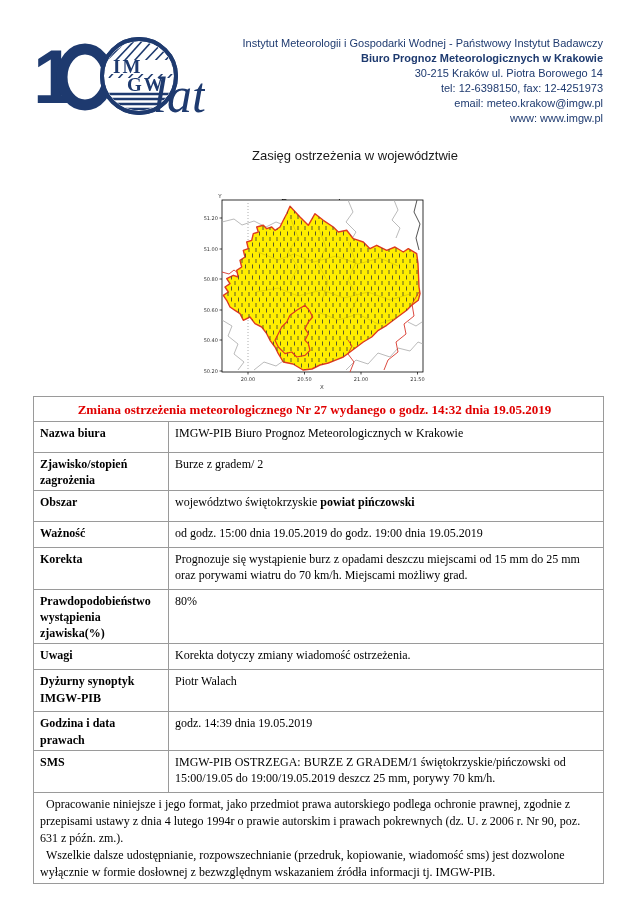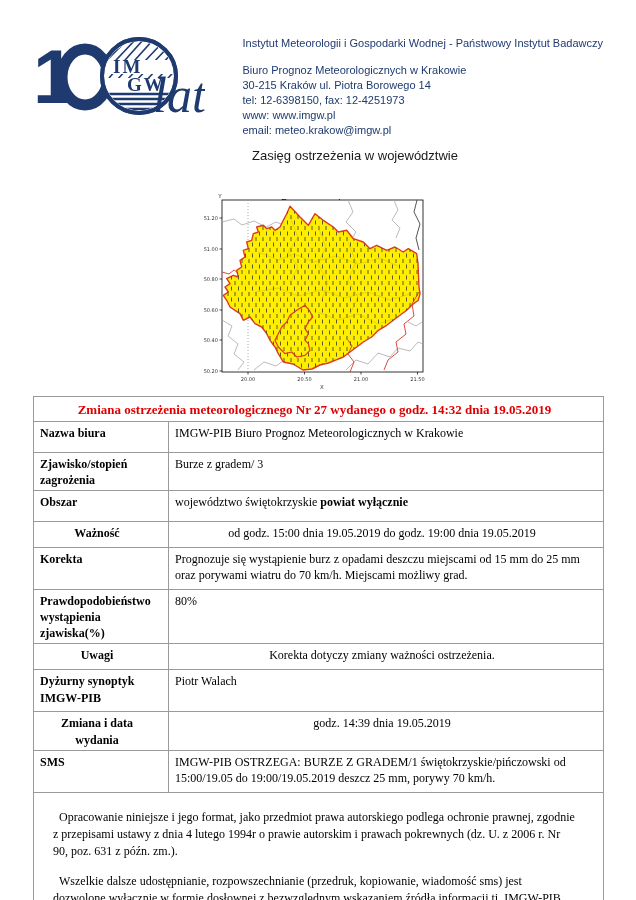--- a/index.html
+++ b/index.html
@@ -5,24 +5,24 @@
   html,body{margin:0;padding:0;background:#e8e8e8;}
   .page{
     position:relative;width:636px;height:900px;background:#ffffff;
     margin:0 auto;overflow:hidden;
     font-family:"Liberation Serif", serif;color:#000;
   }
   
   .header{position:absolute;top:36px;left:35px;right:33px;display:flex;justify-content:space-between;align-items:flex-start;}
   .logo-wrap{width:170px;height:82px;}
   .head-text{
-    text-align:left;font-family:"Liberation Sans", sans-serif;
+    text-align:right;font-family:"Liberation Sans", sans-serif;
     font-size:11px;line-height:15px;color:#1e3a6f;
   }
-  .head-text .bold{font-weight:normal;margin-top:12px;}
+  .head-text .bold{font-weight:bold;}
   
   .section-title{
     position:absolute;top:148px;left:0;width:100%;text-align:center;
     font-family:"Liberation Sans", sans-serif;font-size:13px;color:#1a1a1a;padding-left:37px;
   }
   .map-caption{
     position:absolute;top:197px;left:0;width:100%;text-align:center;
     font-family:"Liberation Sans", sans-serif;font-size:10.5px;color:#1a1a1a;
   }
   .map-svg{position:absolute;top:192px;left:198px;}
@@ -36,25 +36,25 @@
     border:1px solid #9a9a9a;vertical-align:top;
     padding:3px 14px 2px 6px;overflow:hidden;
   }
   .warn-table .col-label{width:135px;}
   .warn-table .col-value{width:435px;}
   .title-cell{
     text-align:center;color:#e00000;font-weight:bold;font-size:13px;
     padding-top:4px !important;
   }
   td.lbl{font-weight:bold;margin-top:44px;}
-  tr.h-s td{height:20px;text-align:center;}
+  tr.h-s td{height:20px;}
   tr.h-m td{height:25px;}
   tr.h-l td{height:36px;}
   tr.h-xl td{height:44px;}
-  .footer-cell p{margin:13px;text-indent:6px;line-height:1.42;font-size:12px;}
+  .footer-cell p{margin:0;text-indent:6px;line-height:1.42;font-size:12px;}
   
   .tick{font-family:"DejaVu Sans", sans-serif;font-size:5px;fill:#333;}
   .axlab{font-family:"DejaVu Sans", sans-serif;font-size:5.5px;fill:#333;}
 </style>
 </head>
 <body>
 
 <div class="page">
 
   <div class="header">
@@ -100,22 +100,22 @@
         <circle cx="104" cy="40" r="37" fill="none" stroke="#1e3a6f" stroke-width="4"></circle>
 
         <text x="118" y="76" font-family="Liberation Serif, serif" font-style="italic" font-size="50" fill="#1e3a6f">lat</text>
       </svg>
     </div>
     <div class="head-text">
       <div>Instytut Meteorologii i Gospodarki Wodnej - Państwowy Instytut Badawczy</div>
       <div class="bold">Biuro Prognoz Meteorologicznych w Krakowie</div>
       <div>30-215 Kraków ul. Piotra Borowego 14</div>
       <div>tel: 12-6398150, fax: 12-4251973</div>
+      <div>email: meteo.krakow@imgw.pl</div>
       <div>www: www.imgw.pl</div>
-      <div>email: meteo.krakow@imgw.pl</div>
     </div>
   </div>
 
   <div class="section-title">Zasięg ostrzeżenia w województwie</div>
   <div class="map-caption">Burze z gradem</div>
 
   <svg class="map-svg" width="240" height="200" viewBox="0 0 240 200">
     <defs>
       <pattern id="hatchDash" width="7" height="11" patternUnits="userSpaceOnUse">
         <line x1="2" y1="1" x2="2" y2="5" stroke="#4a4a30" stroke-width="0.9"></line>
@@ -202,48 +202,48 @@
     <tbody>
         <tr>
       <td colspan="2" class="title-cell">Zmiana ostrzeżenia meteorologicznego Nr 27 wydanego o godz. 14:32 dnia 19.05.2019</td>
     </tr>
     <tr class="h-m">
       <td class="lbl">Nazwa biura</td>
       <td>IMGW-PIB Biuro Prognoz Meteorologicznych w Krakowie</td>
     </tr>
     <tr class="h-m">
       <td class="lbl">Zjawisko/stopień zagrożenia</td>
-      <td>Burze z gradem/ 3</td>
+      <td>Burze z gradem/ 2</td>
     </tr>
     <tr class="h-m">
       <td class="lbl">Obszar</td>
-      <td><span>województwo świętokrzyskie </span><b>powiat wyłącznie</b></td>
+      <td><span>województwo świętokrzyskie </span><b>powiat pińczowski</b></td>
     </tr>
     <tr class="h-s">
       <td class="lbl">Ważność</td>
       <td>od godz. 15:00 dnia 19.05.2019 do godz. 19:00 dnia 19.05.2019</td>
     </tr>
     <tr class="h-l">
       <td class="lbl">Korekta</td>
       <td>Prognozuje się wystąpienie burz z opadami deszczu miejscami od 15 mm do 25 mm oraz porywami wiatru do 70 km/h. Miejscami możliwy grad.</td>
     </tr>
     <tr class="h-xl">
       <td class="lbl">Prawdopodobieństwo wystąpienia zjawiska(%)</td>
       <td>80%</td>
     </tr>
     <tr class="h-s">
       <td class="lbl">Uwagi</td>
-      <td>Korekta dotyczy zmiany ważności ostrzeżenia.</td>
+      <td>Korekta dotyczy zmiany wiadomość ostrzeżenia.</td>
     </tr>
     <tr class="h-l">
       <td class="lbl">Dyżurny synoptyk IMGW-PIB</td>
       <td>Piotr Walach</td>
     </tr>
     <tr class="h-s">
-      <td class="lbl">Zmiana i data wydania</td>
+      <td class="lbl">Godzina i data prawach</td>
       <td>godz. 14:39 dnia 19.05.2019</td>
     </tr>
     <tr class="h-l">
       <td class="lbl">SMS</td>
       <td>IMGW-PIB OSTRZEGA: BURZE Z GRADEM/1 świętokrzyskie/pińczowski od 15:00/19.05 do 19:00/19.05.2019 deszcz 25 mm, porywy 70 km/h.</td>
     </tr>
     <tr>
       <td colspan="2" class="footer-cell">
         <p>Opracowanie niniejsze i jego format, jako przedmiot prawa autorskiego podlega ochronie prawnej, zgodnie z przepisami ustawy z dnia 4 lutego 1994r o prawie autorskim i prawach pokrewnych (dz. U. z 2006 r. Nr 90, poz. 631 z późn. zm.).</p>
         <p>Wszelkie dalsze udostępnianie, rozpowszechnianie (przedruk, kopiowanie, wiadomość sms) jest dozwolone wyłącznie w formie dosłownej z bezwzględnym wskazaniem źródła informacji tj. IMGW-PIB.</p>

